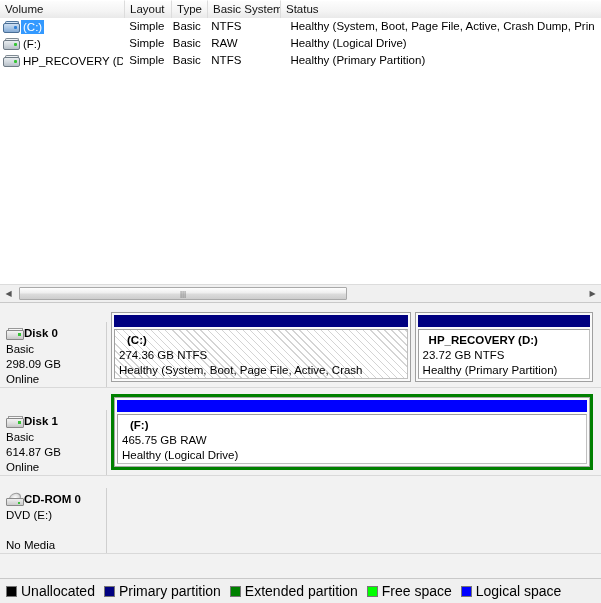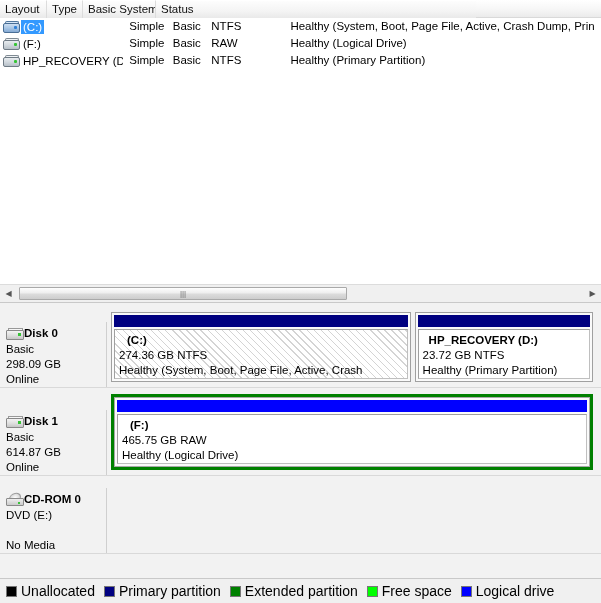--- a/index.html
+++ b/index.html
@@ -372,20 +372,21 @@
     margin-right: 4px;
     flex: 0 0 11px;
   }
 </style>
 </head>
 <body>
 
 <div id="volume-pane">
 
   <div id="volume-header">
+    <div class="col-head col-volume">Volume</div>
     <div class="col-head col-layout">Layout</div>
     <div class="col-head col-type">Type</div>
     <div class="col-head col-filesystem">Basic System</div>
     <div class="col-head col-status">Status</div>
   </div>
 
   <div id="volume-rows">
 
     <div class="vrow">
       <div class="vcell vc-volume">
@@ -542,15 +543,15 @@
   <div class="legend-item">
     <span class="legend-swatch" style="background:#008000;"></span>
     <span>Extended partition</span>
   </div>
   <div class="legend-item">
     <span class="legend-swatch" style="background:#00ff00;"></span>
     <span>Free space</span>
   </div>
   <div class="legend-item">
     <span class="legend-swatch" style="background:#0000ff;"></span>
-    <span>Logical drive</span>
+    <span>Logical space</span>
   </div>
 </div>
 
 </body></html>

